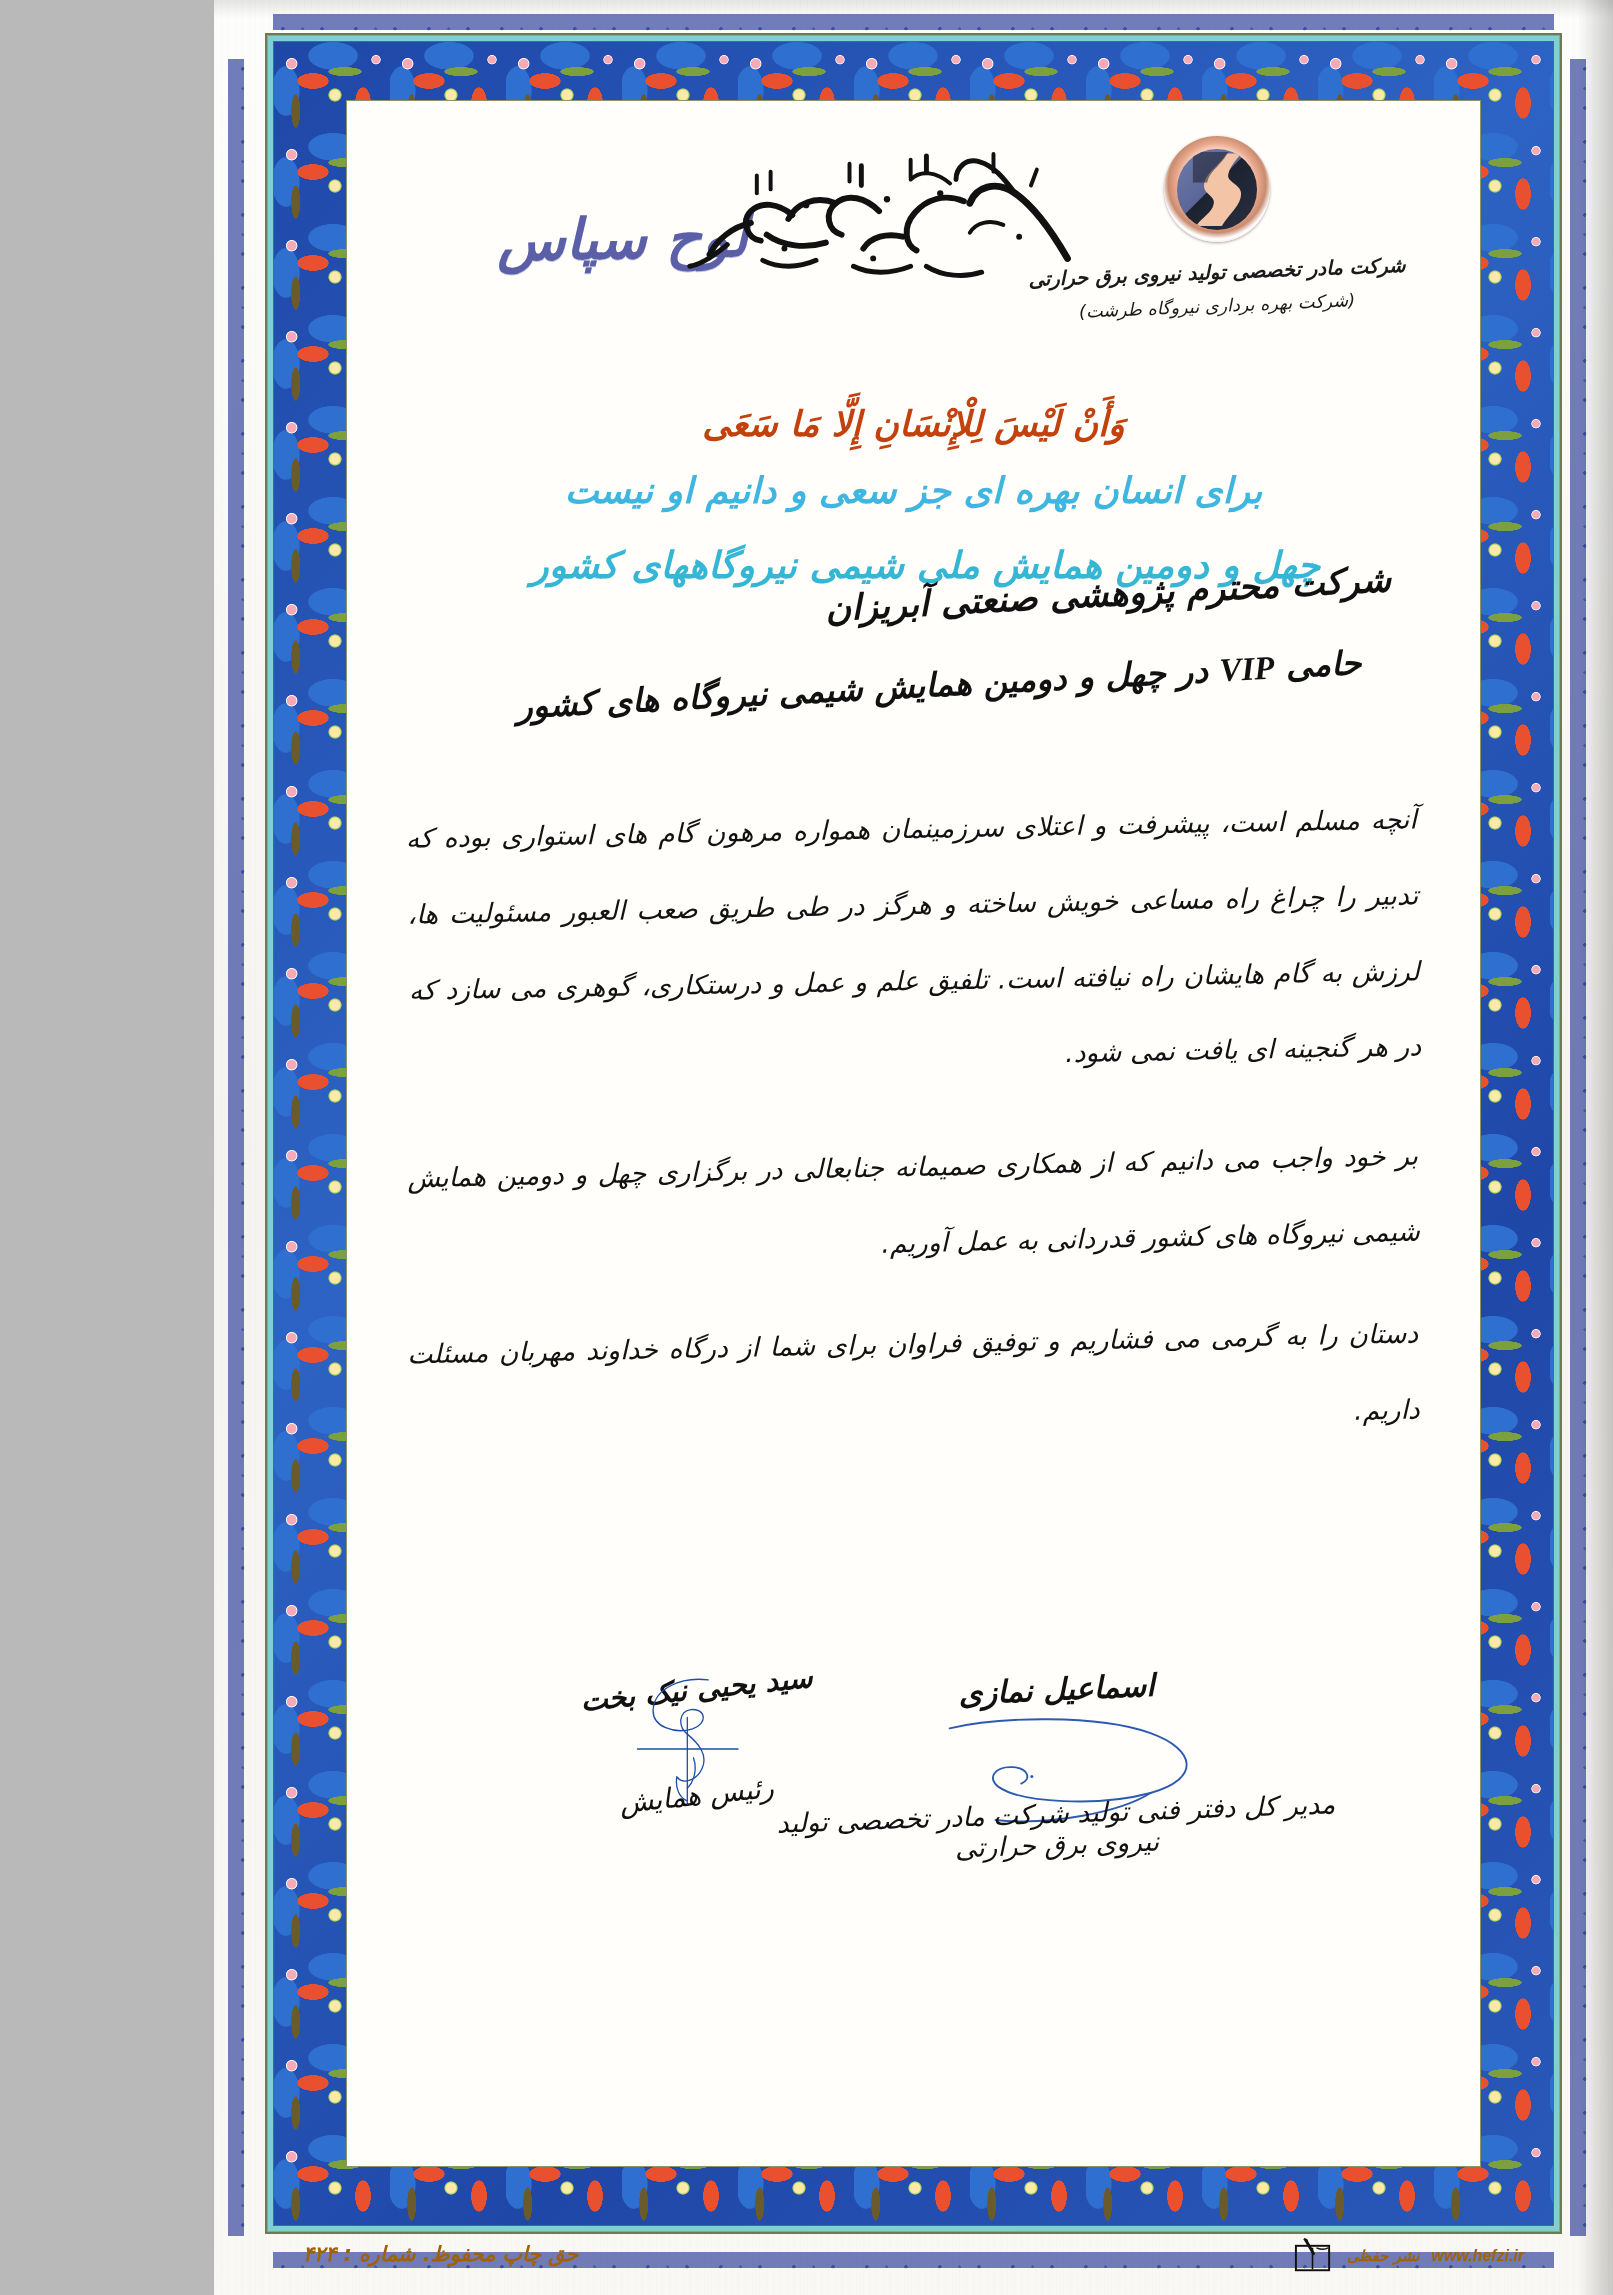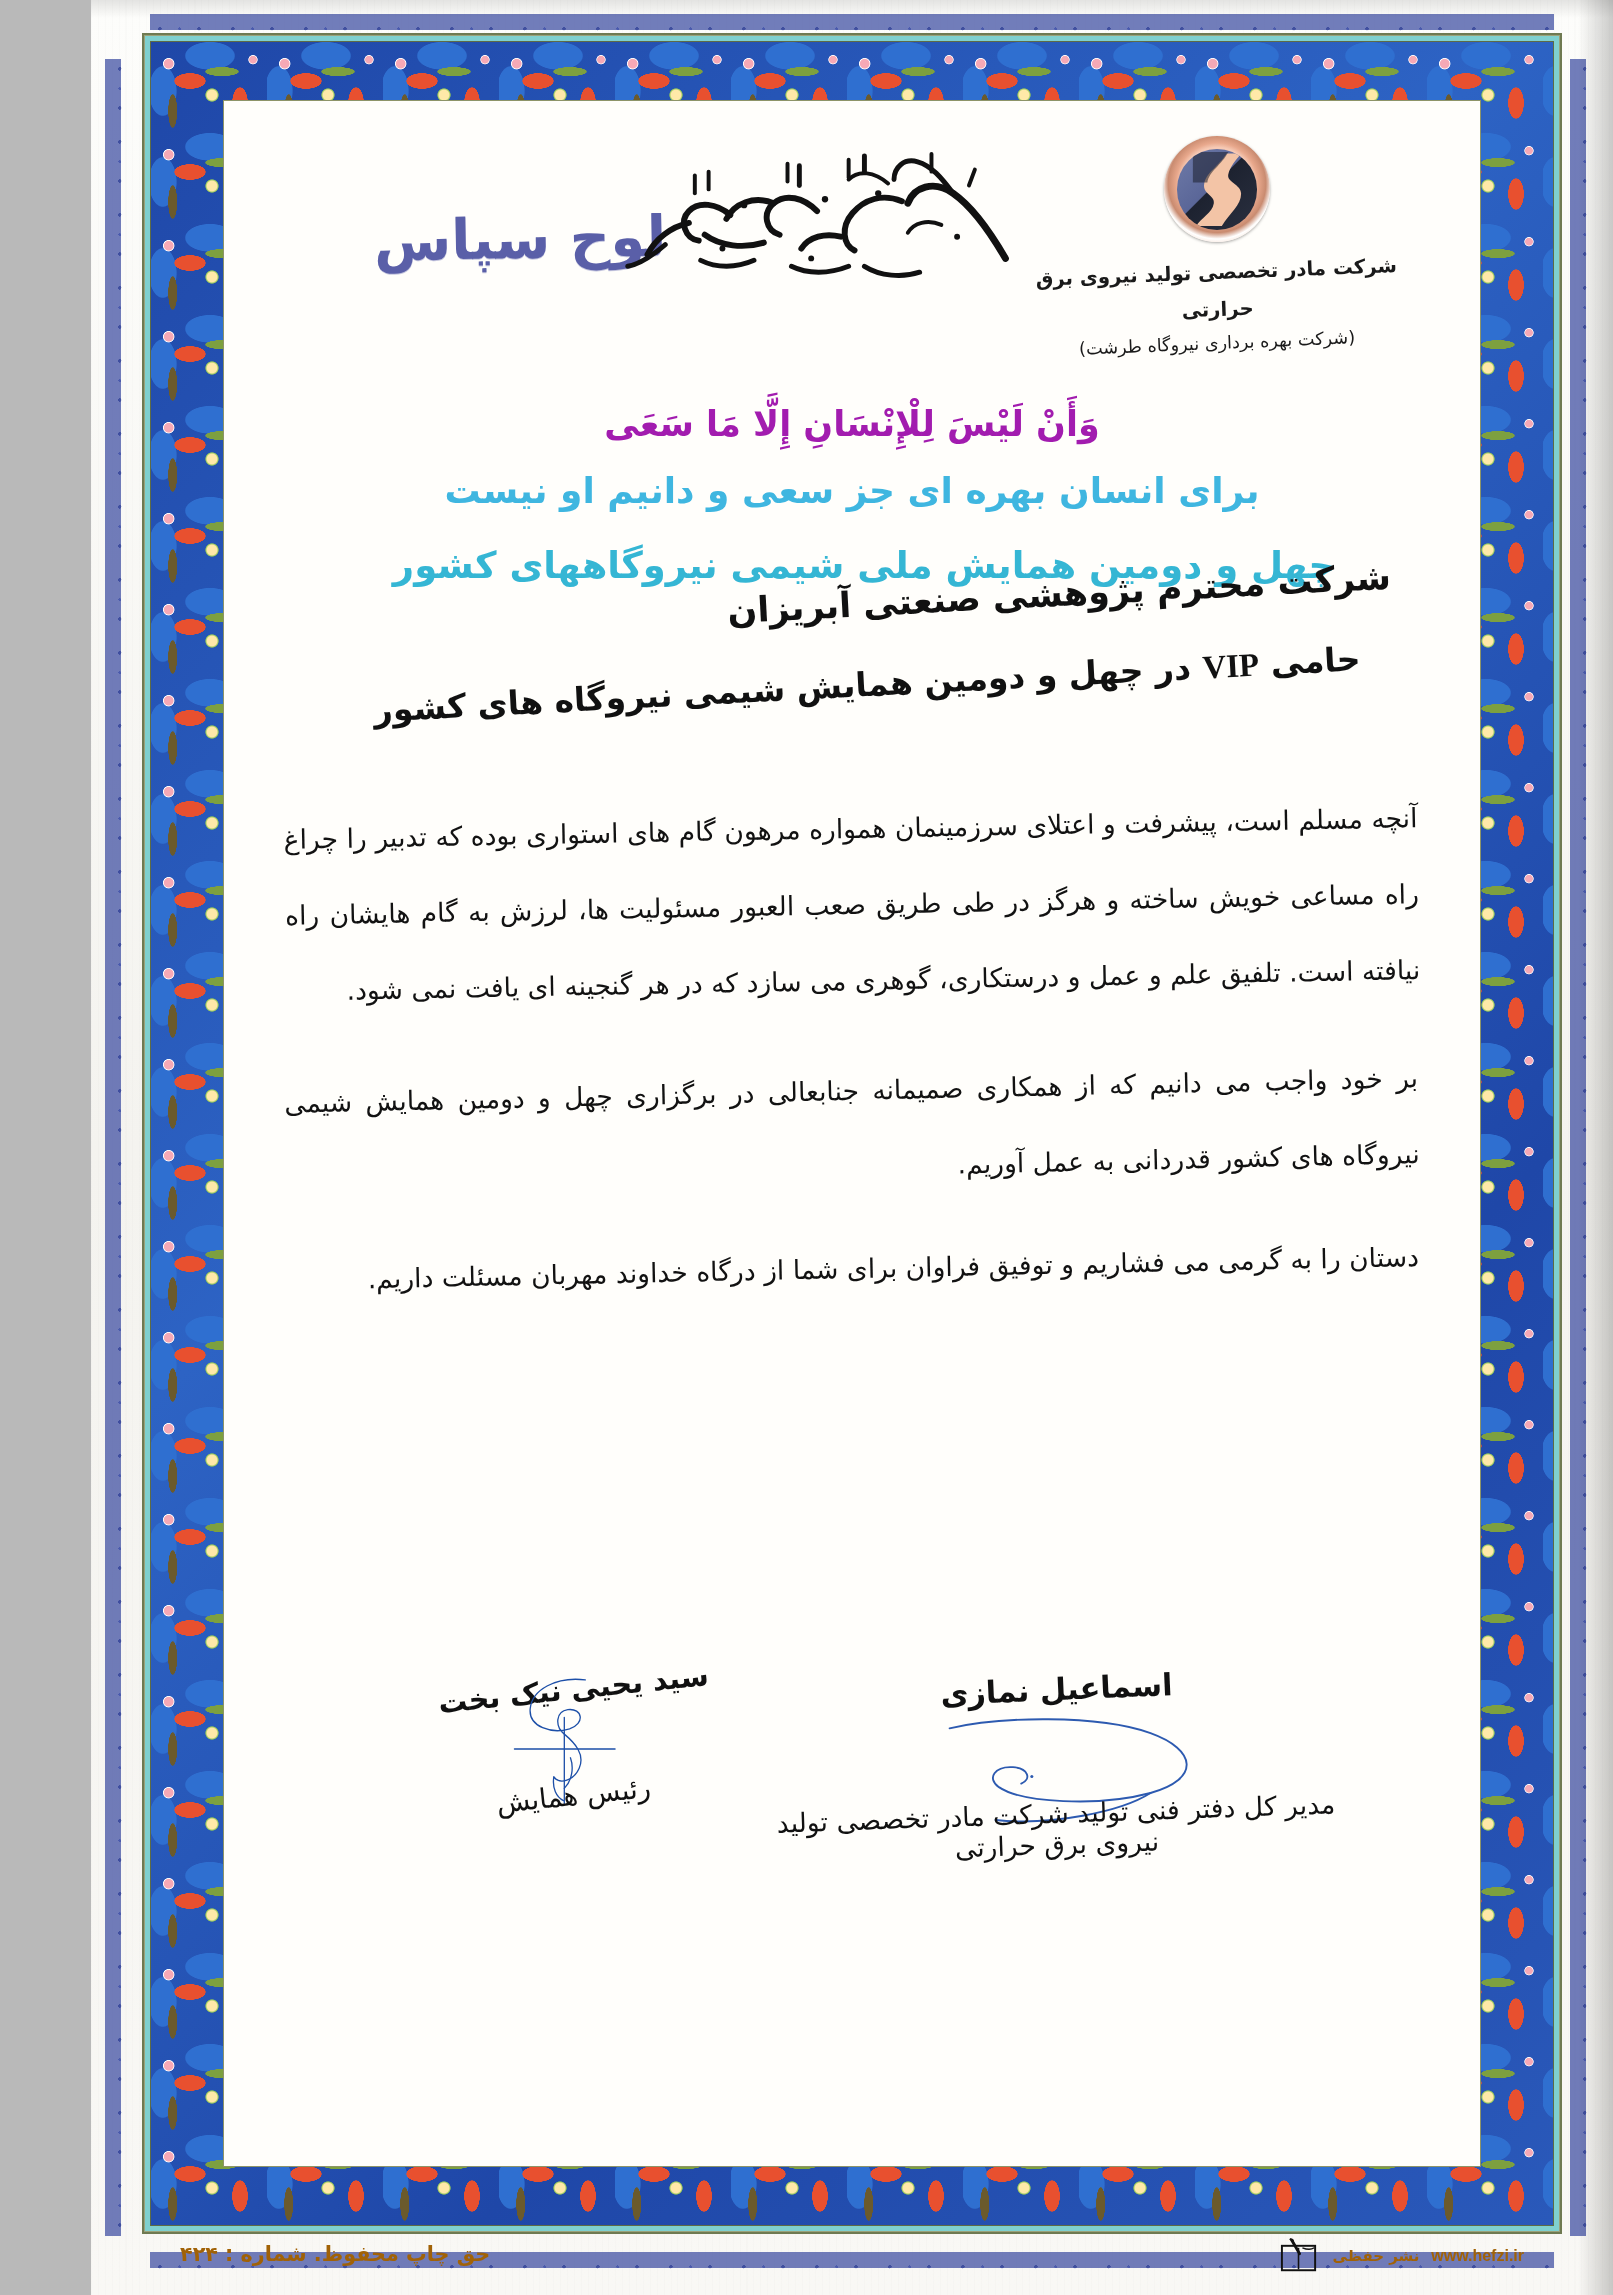--- a/index.html
+++ b/index.html
@@ -1,23 +1,24 @@
 <!DOCTYPE html>
 <html lang="fa" dir="rtl"><head>
 <meta charset="utf-8">
 <title>لوح سپاس</title>
 <style>
   html,body{margin:0;padding:0;background:#b9b9b9;}
   body{font-family:"DejaVu Sans","Liberation Sans",sans-serif;}
 
   .page{
     position:relative;
-    width:1522px;height:2295px;
+    width:1399px;height:2295px;
     background:#f7f6f2;
     overflow:hidden;
+    font-style:italic;
   }
 
   
   .paper-texture{
     position:absolute;inset:0;
     background:
       repeating-linear-gradient(90deg,
         rgba(0,0,0,0.013) 0px, rgba(0,0,0,0.013) 1px,
         rgba(255,255,255,0) 1px, rgba(255,255,255,0) 6.9px),
       linear-gradient(180deg,#fdfdfb 0%,#f4f3ef 50%,#f9f8f5 100%);
@@ -180,21 +181,21 @@
   
   .verses{
     position:absolute;left:0;right:0;top:296px;
     text-align:center;
   }
   .v-line{
     font-weight:700;line-height:1.55;
     font-family:"DejaVu Sans","Liberation Sans",sans-serif;
     text-shadow:0 0 1px rgba(255,255,255,.4);
   }
-  .v-arabic{font-size:35px;color:#a21caf;letter-spacing:0px;}
+  .v-arabic{font-size:35px;color:#c2410c;letter-spacing:0px;}
   .v-persian{font-size:36px;color:#3fb6e0;margin-top:11.8px;}
   .v-title{font-size:37px;color:#35b6d4;margin-top:17.7px;margin-left:24px;}
 
   
   .recipient{
     position:absolute;left:0;right:0;top:473px;text-align:right;
     padding-right:89px;
   }
   .rcp-line{
     font-size:35px;color:#111;font-weight:600;

